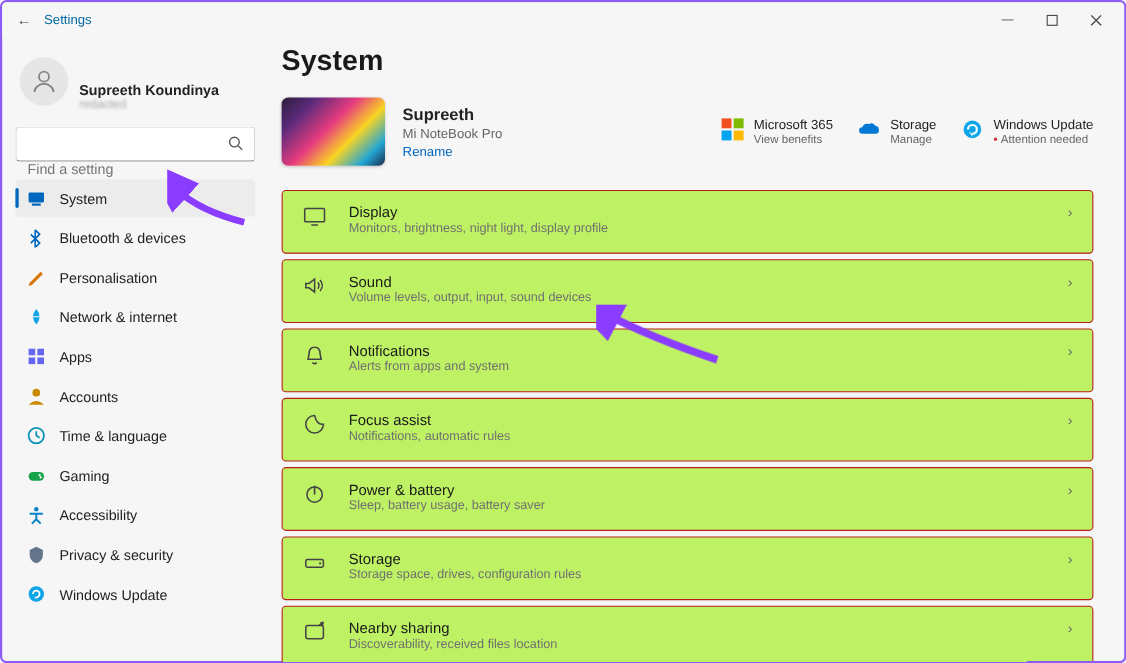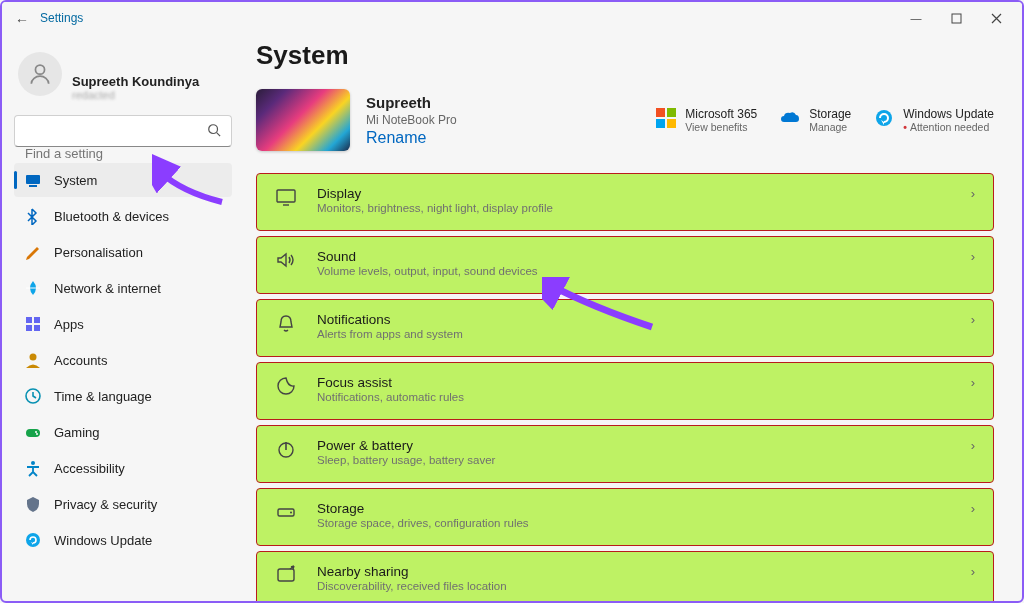--- a/index.html
+++ b/index.html
@@ -38,21 +38,21 @@
 .navitem.active { background: #ececec; }
 .navitem.active::before { content: ''; position: absolute; left: 0; top: 8px; bottom: 8px; width: 3px; background: #0067c0; border-radius: 2px; }
 .navitem .nicon { width: 18px; height: 18px; display: flex; align-items: center; justify-content: center; font-size: 15px; }
 .navitem .nlabel { font-size: 13px; color: #222; }
 .main { flex: 1; padding: 6px 28px 0 16px; overflow-y: auto; }
 .main h1 { font-size: 26px; font-weight: 600; color: #1a1a1a; margin-bottom: 18px; }
 .device-row { display: flex; align-items: center; gap: 16px; margin-bottom: 22px; }
 .device-img { width: 94px; height: 62px; border-radius: 6px; background: linear-gradient(135deg, #2b1d3a 0%, #5a2a7a 20%, #e73c7e 45%, #f9d423 65%, #23a6d5 85%, #1a2a4a 100%); box-shadow: 0 1px 3px rgba(0,0,0,0.2); }
 .device-info .dname { font-size: 15px; font-weight: 600; color: #222; }
 .device-info .dmodel { font-size: 12px; color: #666; margin: 2px 0; }
-.device-info .rename { font-size: 16px; color: #0067c0; cursor: pointer; }
+.device-info .rename { font-size: 12px; color: #0067c0; cursor: pointer; }
 .cloud-row { display: flex; gap: 22px; margin-left: auto; }
 .cloud-item { display: flex; align-items: flex-start; gap: 8px; }
 .cloud-icon { width: 22px; height: 22px; display: flex; align-items: center; justify-content: center; }
 .cloud-text .ctitle { font-size: 12px; font-weight: 400; color: #222; }
 .cloud-text .csub { font-size: 10.5px; color: #666; }
 .cloud-text .csub.warn::before { content: '• '; color: #d13438; font-weight: bold; }
 .settings-list { display: flex; flex-direction: column; gap: 5px; }
 .srow { display: flex; align-items: flex-start; background: #bef264; border: 1px solid #b91c1c; border-radius: 4px; padding: 12px 18px; cursor: pointer; min-height: 58px; }
 .srow .sicon2 { width: 22px; height: 22px; color: #444; display: flex; align-items: center; justify-content: center; margin-right: 20px; }
 .srow .stext { flex: 1; }

